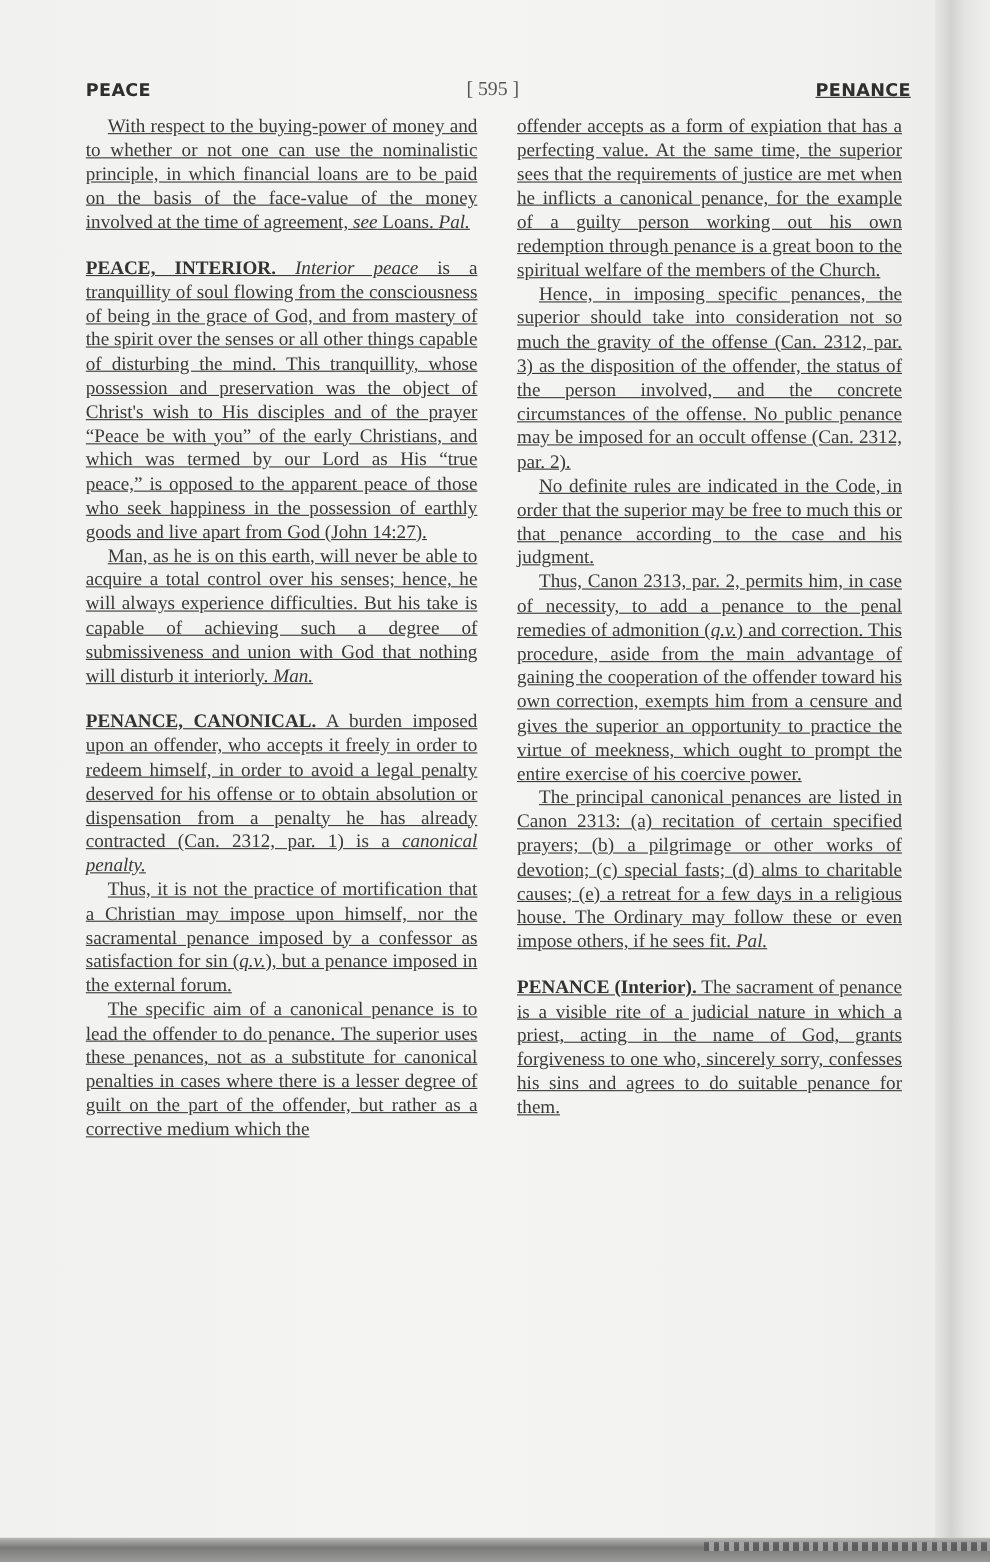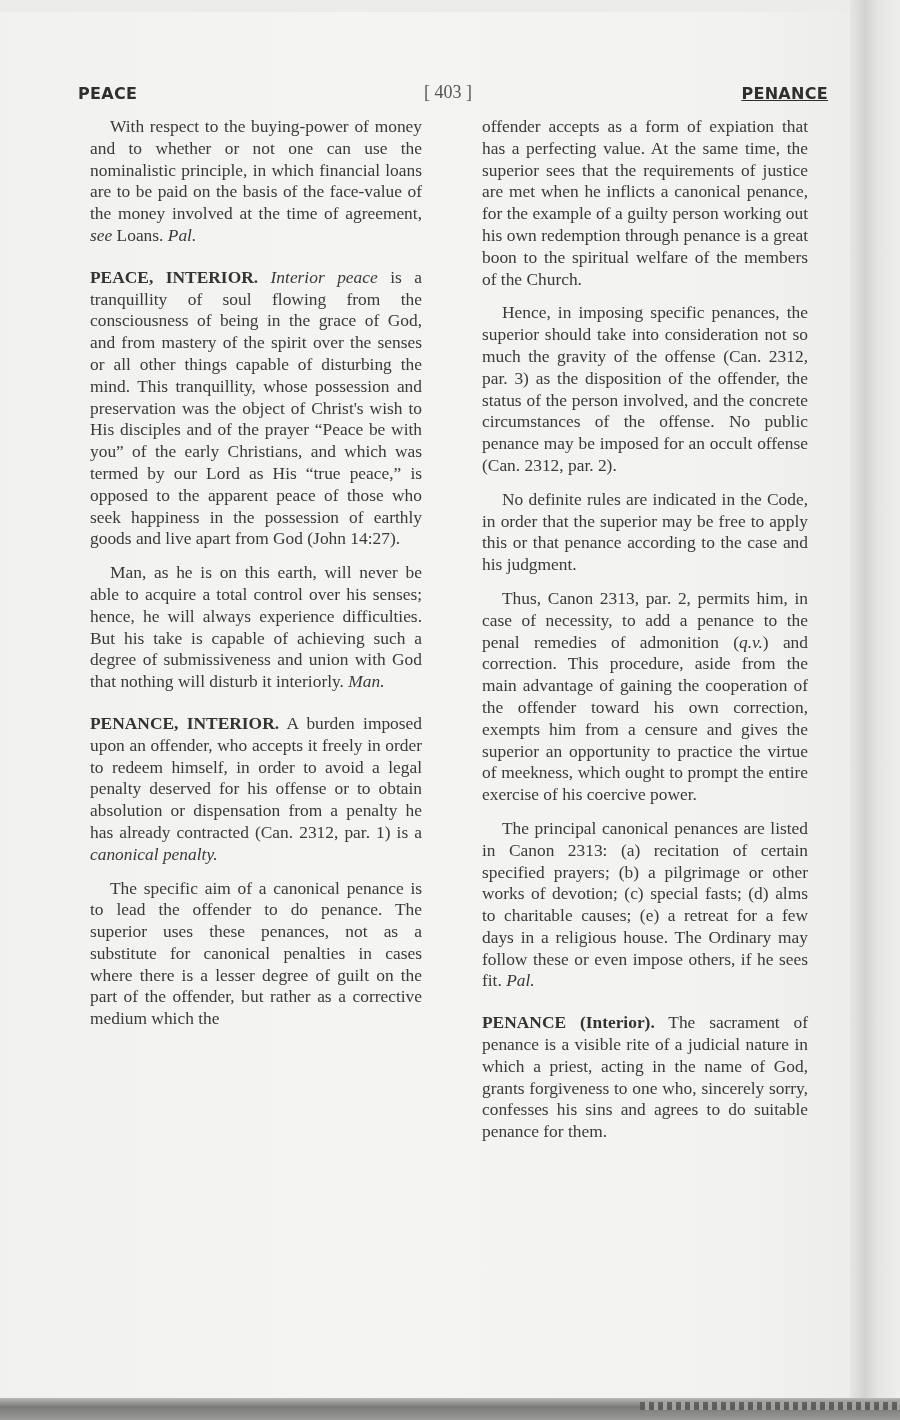--- a/index.html
+++ b/index.html
@@ -3,21 +3,21 @@
 <meta charset="utf-8">
 <style>
   html, body { margin:0; padding:0; }
   body {
     width:900px; height:1420px; overflow:hidden; position:relative;
     background:#ececea;
     font-family:"Liberation Serif", "DejaVu Serif", serif;
     color:#3a3a3a;
   }
   .page {
-    position:absolute; left:0; top:12px; width:868px; height:1398px;
+    position:absolute; left:0; top:0; width:868px; height:1398px;
     background:linear-gradient(90deg,#f1f1ef 0%,#f4f4f2 40%,#f2f2f0 85%,#ececea 100%);
   }
   .gutter {
     position:absolute; left:850px; top:0; width:50px; height:1400px;
     background:linear-gradient(90deg,#e6e6e4 0%,#d2d2d0 30%,#e4e4e2 55%,#efefed 100%);
   }
   .bottom-edge {
     position:absolute; left:0; top:1398px; width:900px; height:22px;
     background:linear-gradient(180deg,#b8b8b6 0%,#7a7a78 40%,#9a9a98 100%);
   }
@@ -39,53 +39,54 @@
   .rh-page {
     position:absolute; left:346px; top:-2px; font-size:18px; color:#555;
   }
   .col {
     position:absolute; top:104px; width:356px;
     font-size:17.4px; line-height:21.8px; text-align:justify;
     hyphens:manual;
   }
   .col.left { left:78px; }
   .col.right { left:470px; width:350px; }
-  .col p { margin:12px; text-indent:20px; }
+  .col p { margin:0; text-indent:20px;text-decoration:underline; }
   .col p.entry { text-indent:0; margin-top:20px; }
   .col p.cont { text-indent:0; }
   .col p.first { margin-top:0; }
   .hw { font-weight:bold; color:#333; }
   .sc { font-variant:small-caps; letter-spacing:.5px; }
   i { font-style:italic; }
 </style>
 </head>
 <body>
 
 <div class="page">
   <div class="running-head">
     <span class="rh-left">PEACE</span>
-    <span class="rh-page">[ 403 ]</span>
+    <span class="rh-page">[ 595 ]</span>
     <span class="rh-right">PENANCE</span>
   </div>
 
   <div class="col left">
     <p class="first"><span>With respect to the buying-power of money and to whether or not one can use the nominalistic principle, in which financial loans are to be paid on the basis of the face-value of the money involved at the time of agreement, </span><i>see</i><span> Loans. </span><i>Pal.</i></p>
 
     <p class="entry"><span class="hw">PEACE, INTERIOR.</span> <i>Interior peace</i><span> is a tranquillity of soul flowing from the consciousness of being in the grace of God, and from mastery of the spirit over the senses or all other things capable of disturbing the mind. This tranquillity, whose possession and preservation was the object of Christ's wish to His disciples and of the prayer “Peace be with you” of the early Christians, and which was termed by our Lord as His “true peace,” is opposed to the apparent peace of those who seek happiness in the possession of earthly goods and live apart from God (John 14:27).</span></p>
     <p><span>Man, as he is on this earth, will never be able to acquire a total control over his senses; hence, he will always experience difficulties. But his take is capable of achieving such a degree of submissiveness and union with God that nothing will disturb it interiorly. </span><i>Man.</i></p>
 
 
-    <p class="entry"><span class="hw">PENANCE, INTERIOR.</span><span> A burden imposed upon an offender, who accepts it freely in order to redeem himself, in order to avoid a legal penalty deserved for his offense or to obtain absolution or dispensation from a penalty he has already contracted (Can. 2312, par. 1) is a </span><i>canonical penalty.</i></p>
+    <p class="entry"><span class="hw">PENANCE, CANONICAL.</span><span> A burden imposed upon an offender, who accepts it freely in order to redeem himself, in order to avoid a legal penalty deserved for his offense or to obtain absolution or dispensation from a penalty he has already contracted (Can. 2312, par. 1) is a </span><i>canonical penalty.</i></p>
+    <p><span>Thus, it is not the practice of mortification that a Christian may impose upon himself, nor the sacramental penance imposed by a confessor as satisfaction for sin (</span><i>q.v.</i><span>), but a penance imposed in the external forum.</span></p>
     <p>The specific aim of a canonical penance is to lead the offender to do penance. The superior uses these penances, not as a substitute for canonical penalties in cases where there is a lesser degree of guilt on the part of the offender, but rather as a corrective medium which the</p>
   </div>
 
   <div class="col right">
     <p class="cont first">offender accepts as a form of expiation that has a perfecting value. At the same time, the superior sees that the requirements of justice are met when he inflicts a canonical penance, for the example of a guilty person working out his own redemption through penance is a great boon to the spiritual welfare of the members of the Church.</p>
     <p>Hence, in imposing specific penances, the superior should take into consideration not so much the gravity of the offense (Can. 2312, par. 3) as the disposition of the offender, the status of the person involved, and the concrete circumstances of the offense. No public penance may be imposed for an occult offense (Can. 2312, par. 2).</p>
-    <p>No definite rules are indicated in the Code, in order that the superior may be free to apply this or that penance according to the case and his judgment.</p>
+    <p>No definite rules are indicated in the Code, in order that the superior may be free to much this or that penance according to the case and his judgment.</p>
     <p><span>Thus, Canon 2313, par. 2, permits him, in case of necessity, to add a penance to the penal remedies of admonition (</span><i>q.v.</i><span>) and correction. This procedure, aside from the main advantage of gaining the cooperation of the offender toward his own correction, exempts him from a censure and gives the superior an opportunity to practice the virtue of meekness, which ought to prompt the entire exercise of his coercive power.</span></p>
     <p><span>The principal canonical penances are listed in Canon 2313: (a) recitation of certain specified prayers; (b) a pilgrimage or other works of devotion; (c) special fasts; (d) alms to charitable causes; (e) a retreat for a few days in a religious house. The Ordinary may follow these or even impose others, if he sees fit. </span><i>Pal.</i></p>
 
     <p class="entry"><span class="hw">PENANCE (Interior).</span><span> The sacrament of penance is a visible rite of a judicial nature in which a priest, acting in the name of God, grants forgiveness to one who, sincerely sorry, confesses his sins and agrees to do suitable penance for them.</span></p>
   </div>
 </div>
 
 <div class="gutter"></div>
 <div class="bottom-edge">
   <div class="binding"></div>

